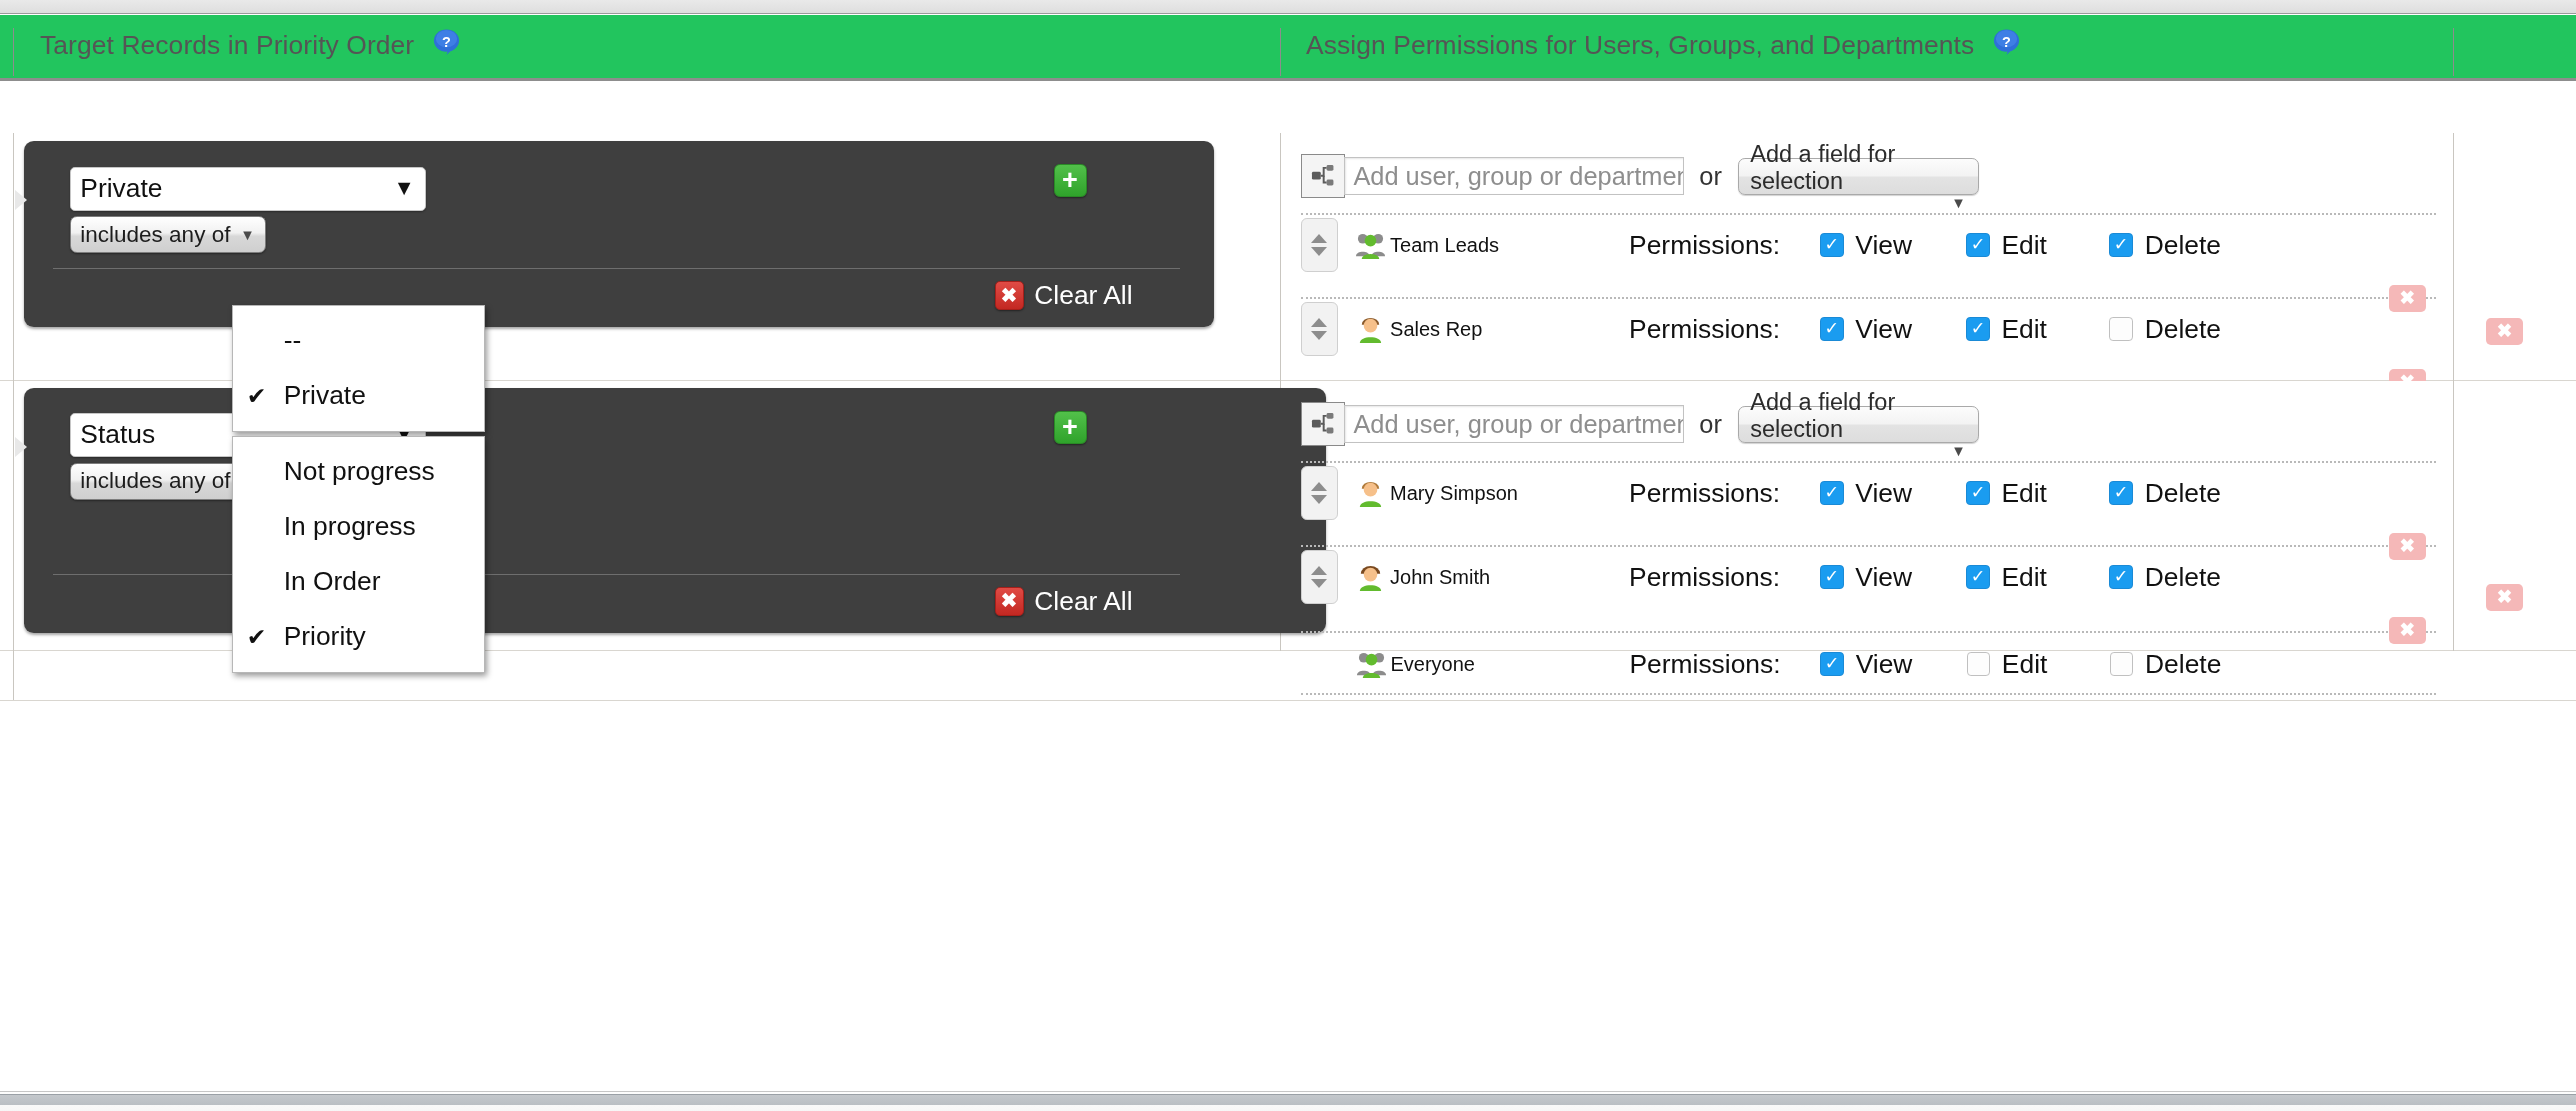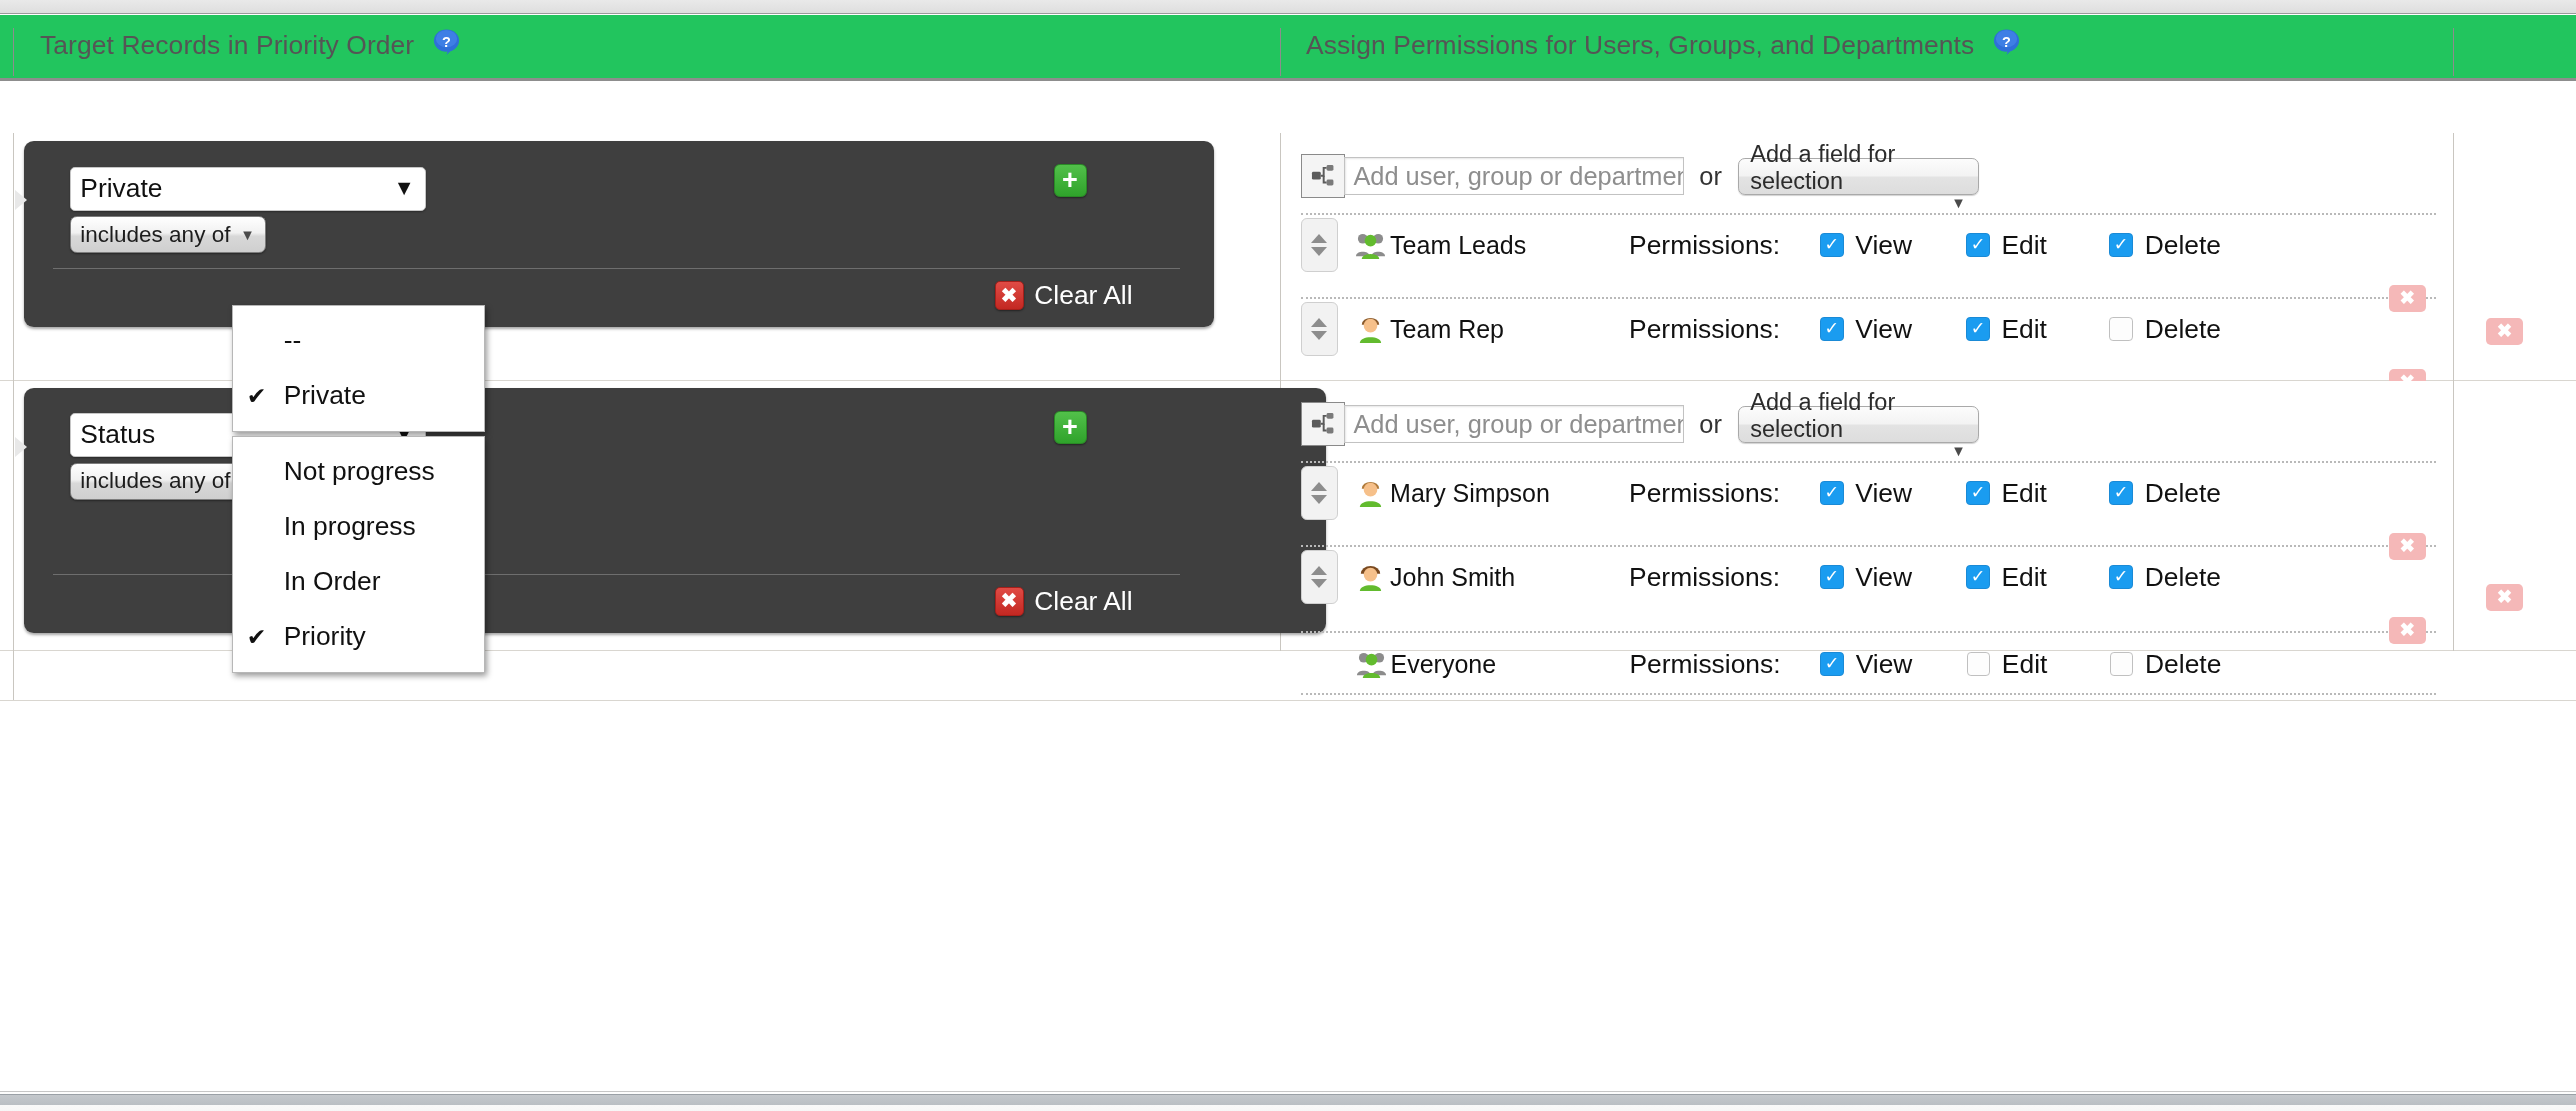--- a/index.html
+++ b/index.html
@@ -186,21 +186,21 @@
     width:37px; height:54px;
     background:#f2f2f2; border:1px solid #cfcfcf; border-radius:5.9px;
     display:flex; flex-direction:column; align-items:center; justify-content:center;
     gap:3.9px; cursor:pointer; flex:none;
   }
   .spinner .up, .spinner .dn { width:0;height:0; }
   .spinner .up { border-left:8.8px solid transparent;border-right:8.8px solid transparent;border-bottom:9.8px solid #8d8d8d; }
   .spinner .dn { border-left:8.8px solid transparent;border-right:8.8px solid transparent;border-top:9.8px solid #8d8d8d; }
 
   .avatar { width:31px; height:31px; flex:none; }
-  .principal-name { font-size:25px; color:#111; white-space:nowrap; }
+  .principal-name { font-size:20px; color:#111; white-space:nowrap; }
   .perm-label { font-size:26.4px; color:#111; white-space:nowrap; }
 
   .cb { width:23.5px;height:23.5px;border-radius:3.9px; flex:none;
         display:flex;align-items:center;justify-content:center; }
   .cb.on { background:#1a9cf0; border:1px solid #1a8ad6; color:#fff; font-size:17.6px; line-height:1; }
   .cb.off{ background:#fdfdfd; border:1px solid #c0c0c0; }
 
   .row-del {
     position:absolute;
     width:37px;height:27px;border-radius:4.9px;
@@ -364,21 +364,21 @@
               <span class="up"></span>
               <span class="dn"></span>
             </div>
             <span class="avatar" style="margin-left:17.6px;">
               <svg width="31" height="31" viewBox="0 0 32 32">
                 <path d="M7 11a9 7 0 0118 0z" fill="#8a5a2b"></path>
                 <circle cx="16" cy="12" r="7" fill="#f6c08a"></circle>
                 <path d="M5 30c0-8 22-8 22 0z" fill="#62bb2e"></path>
               </svg>
             </span>
-            <span class="principal-name" style="margin-left:3.9px; width:239px;">Team Rep</span>
+            <span class="principal-name" style="margin-left:3.9px; width:239px;">Sales Rep</span>
             <span class="perm-label" style="width:191px;">Permissions:</span>
             <span class="cb on">✓</span>
             <span class="perm-label" style="margin-left:11.7px; width:111px;">View</span>
             <span class="cb on">✓</span>
             <span class="perm-label" style="margin-left:11.7px; width:108px;">Edit</span>
             <span class="cb off"></span>
             <span class="perm-label" style="margin-left:11.7px;">Delete</span>
           </div>
           <div class="row-del" style="right:9.8px; top:70px;">✖</div>
         </div>

